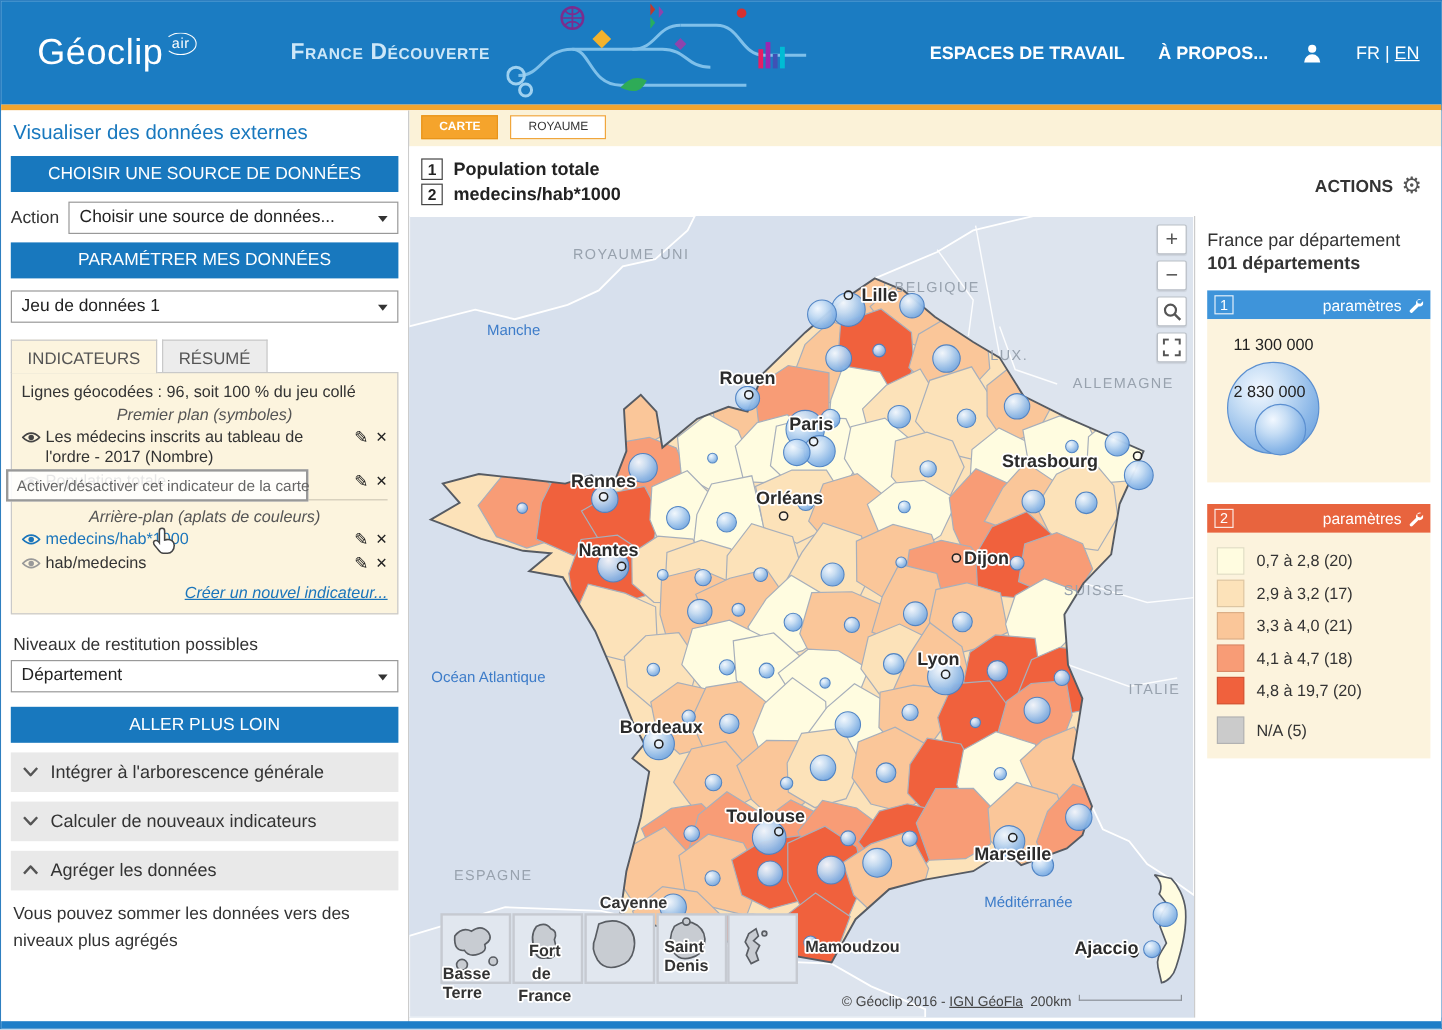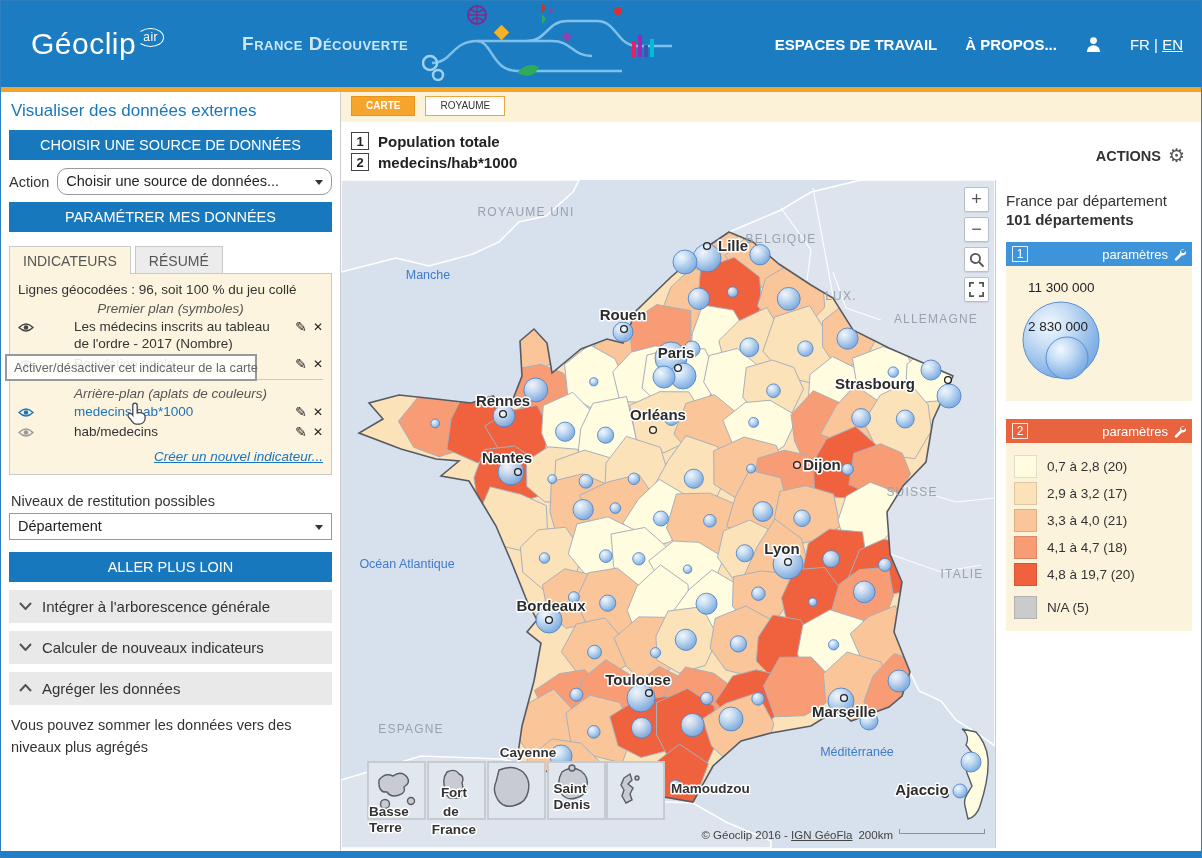--- a/index.html
+++ b/index.html
@@ -26,32 +26,32 @@
   .sidebar { width:353px; border-right:1px solid #ccc; background:#fff; position:relative; font-size:14px; color:#333; }
   .main { flex:1; display:flex; flex-direction:column; background:#fff; }
 
   
   .sb-title { color:#1878be; font-size:17px; padding:9px 10px 2px; }
   .btn-blue { background:#1878be; color:#fff; text-align:center; font-size:14.5px; padding:7px 4px; margin:7px 8px; cursor:pointer; }
   .action-row { display:flex; align-items:center; margin:8px 8px 4px; }
   .action-row .lbl { margin-right:8px; font-size:14.5px; }
   .select { position:relative; border:1px solid #999; background:#fff; height:27px; line-height:25px; padding:0 22px 0 8px; font-size:14.5px; color:#222; cursor:pointer; white-space:nowrap; overflow:hidden; }
   .select::after { content:""; position:absolute; right:8px; top:11px; border-left:4px solid transparent; border-right:4px solid transparent; border-top:5px solid #333; }
-  .action-row .select { flex:1;border-radius:10px; }
+  .action-row .select { flex:1; }
   .select.full { margin:10px 8px 2px; }
 
   .tabs-row { display:flex; margin:14px 8px 0; }
   .sb-tab { padding:6px 13px 5px; border:1px solid #c9c9c9; border-bottom:none; font-size:14px; color:#555; background:#ececec; cursor:pointer; margin-right:4px; }
   .sb-tab.active { background:#fcf4de; position:relative; z-index:2; }
   .ind-panel { position:relative; margin:0 8px; border:1px solid #c9c9c9; background:#fcf4de; padding:8px 8px 10px; margin-top:-1px; font-size:13.5px; }
   .geo-line { margin-bottom:4px; }
   .plan-head { text-align:center; font-style:italic; color:#555; margin:4px 0 2px; }
   .ind-row { display:flex; align-items:flex-start; margin:3px 0; }
   .ind-row .eye { flex:0 0 20px; padding-top:2px; cursor:pointer; }
-  .ind-row .ilabel { flex:1; line-height:1.25;margin-left:36px; }
+  .ind-row .ilabel { flex:1; line-height:1.25; }
   .ind-row .ilabel.link { color:#1b75bb; cursor:pointer; }
   .ind-row .edit-ic { color:#222; font-size:14px; margin:0 6px 0 8px; cursor:pointer; }
   .ind-row .del-ic { color:#222; font-size:12px; font-weight:bold; cursor:pointer; padding-top:1px; }
   .divider { border-top:1px solid #cfc9b6; margin:6px 0; }
   .create-link { text-align:right; font-style:italic; text-decoration:underline; color:#1b75bb; margin-top:8px; cursor:pointer; }
   .tooltip { position:absolute; left:-5px; top:80px; width:252px; background:rgba(255,255,255,.88); border:2px solid #999; color:#666; font-size:12.8px; padding:4px 7px; white-space:nowrap; z-index:30; }
   .hand-cursor { position:absolute; left:116px; top:128px; z-index:31; }
 
   .levels-lbl { margin:18px 10px 4px; font-size:14.5px; }
   .acc-item { background:#e9e9e9; margin:8px 8px 0; padding:8px 10px; display:flex; align-items:center; gap:10px; font-size:15px; color:#333; cursor:pointer; }
@@ -146,20 +146,21 @@
   <div class="content">
 
     <aside class="sidebar">
       <div class="sb-title">Visualiser des données externes</div>
       <div class="btn-blue">CHOISIR UNE SOURCE DE DONNÉES</div>
       <div class="action-row">
         <span class="lbl">Action</span>
         <div class="select">Choisir une source de données...</div>
       </div>
       <div class="btn-blue">PARAMÉTRER MES DONNÉES</div>
+      <div class="select full">Jeu de données 1</div>
 
       <div class="tabs-row">
         <div class="sb-tab active">INDICATEURS</div>
         <div class="sb-tab">RÉSUMÉ</div>
       </div>
       <div class="ind-panel">
         <div class="geo-line">Lignes géocodées : 96, soit 100 % du jeu collé</div>
         <div class="plan-head">Premier plan (symboles)</div>
         <div id="fg-rows">
             <div class="ind-row">

